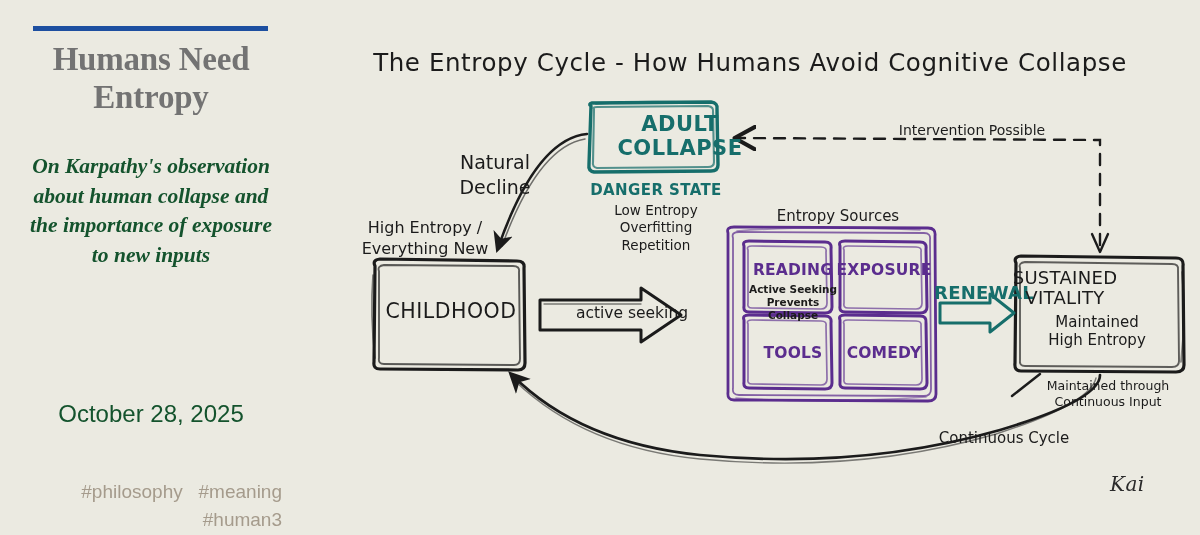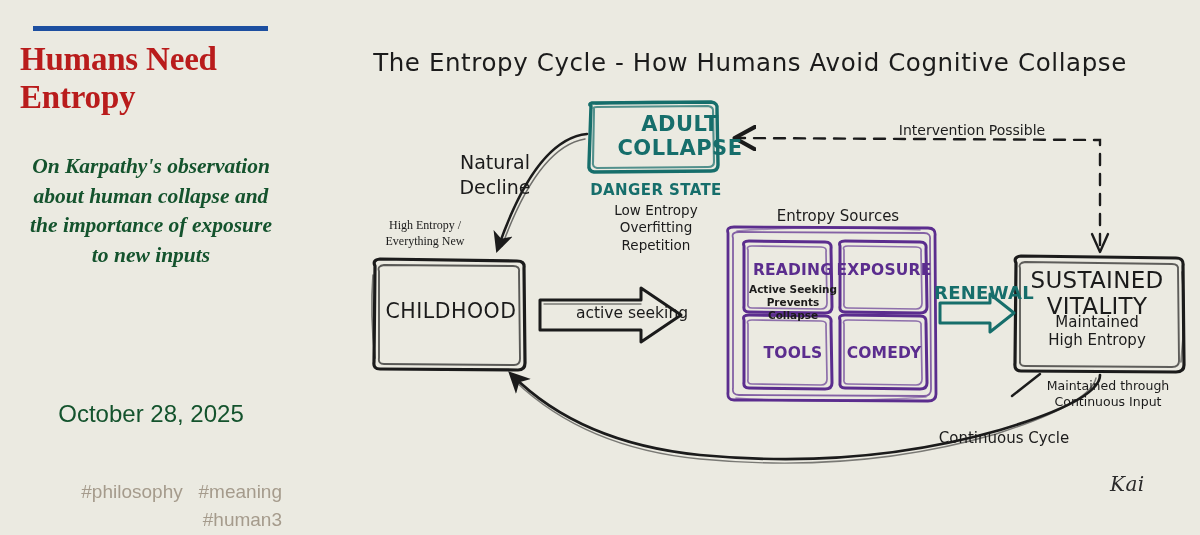--- a/index.html
+++ b/index.html
@@ -35,25 +35,26 @@
     top: 26px;
     width: 235px;
     height: 5px;
     background: #1d4fa0;
   }
   .post-title {
     position: absolute;
     left: 20px;
     top: 40px;
     width: 262px;
+    text-align: center;
     font-family: "Liberation Serif", serif;
     font-weight: bold;
     font-size: 33px;
     line-height: 1.16;
-    color: #b91c1c;
+    color: #737373;
     letter-spacing: -0.2px;
   }
   .post-subtitle {
     position: absolute;
     left: 24px;
     top: 152px;
     width: 254px;
     text-align: center;
     font-family: Liberation Serif, serif;
     font-style: italic;
@@ -114,31 +115,31 @@
     line-height: 1.16;
     white-space: pre-line;
   }
   .tx-teal  { color: #166e6b; }
   .tx-purp  { color: #5b2d8e; }
 
   .t-adult       { left: 288px; top: 112px; width: 136px; font-size: 21px; font-weight: bold; letter-spacing: .5px; margin-left: 24px; }
   .t-danger      { left: 268px; top: 182px; width: 176px; font-size: 15px; font-weight: bold; letter-spacing: .4px; }
   .t-dangersub   { left: 268px; top: 202px; width: 176px; font-size: 13.5px; line-height: 1.28; }
   .t-natural     { left: 140px; top: 150px; width: 110px; font-size: 19px; line-height: 1.3; }
-  .t-highentropy { left: 55px;  top: 218px; width: 140px; font-size: 12px; line-height: 1.3; font-family: Liberation Serif, serif; }
+  .t-highentropy { left: 55px;  top: 218px; width: 140px; font-size: 16px; line-height: 1.3; }
   .t-childhood   { left: 76px;  top: 300px; width: 150px; font-size: 20.5px; letter-spacing: .5px; }
   .t-activeseek  { left: 272px; top: 305px; width: 120px; font-size: 15.5px; }
   .t-entropysrc  { left: 438px; top: 208px; width: 200px; font-size: 15px; }
   .t-reading     { left: 450px; top: 262px; width: 86px; font-size: 15.5px; font-weight: bold; letter-spacing: .2px; }
   .t-readingsub  { left: 442px; top: 283px; width: 102px; font-size: 10.5px; font-weight: bold; line-height: 1.25; }
   .t-exposure    { left: 536px; top: 262px; width: 96px; font-size: 15.5px; font-weight: bold; letter-spacing: .2px; }
   .t-tools       { left: 450px; top: 345px; width: 86px; font-size: 15.5px; font-weight: bold; letter-spacing: .2px; }
   .t-comedy      { left: 536px; top: 345px; width: 96px; font-size: 15.5px; font-weight: bold; letter-spacing: .2px; }
   .t-renewal     { left: 634px; top: 283px; width: 78px; font-size: 18px; font-weight: bold; letter-spacing: .3px; }
-  .t-sustained   { left: 722px; top: 268px; width: 150px; font-size: 23px; line-height: 1.12; letter-spacing: .3px; }
+  .t-sustained   { left: 690px; top: 268px; width: 150px; font-size: 18px; line-height: 1.12; letter-spacing: .3px; }
   .t-sustainsub  { left: 722px; top: 313px; width: 150px; font-size: 15px; line-height: 1.2; }
   .t-maintained  { left: 736px; top: 378px; width: 144px; font-size: 12.5px; line-height: 1.25; }
   .t-intervention{ left: 552px; top: 122px; width: 240px; font-size: 14px; }
   .t-contcycle   { left: 624px; top: 430px; width: 160px; font-size: 15px; }
 
   .signature {
     position: absolute;
     left: 810px; top: 472px;
     font-family: "DejaVu Serif", serif;
     font-style: italic;

